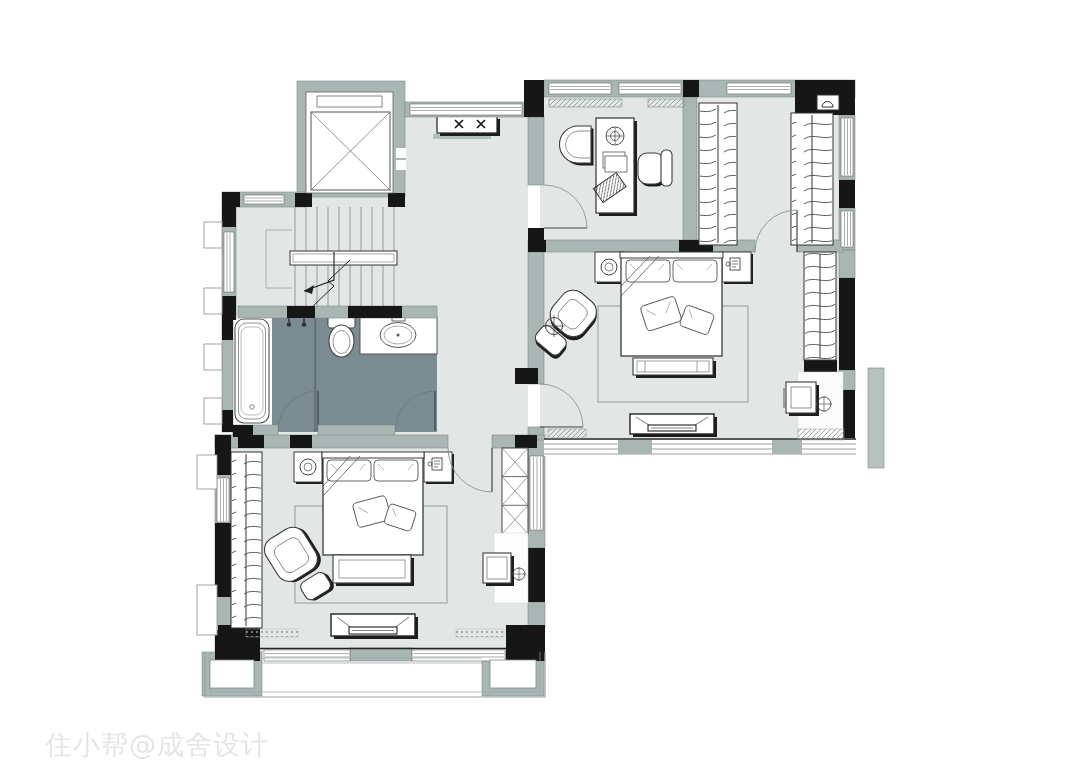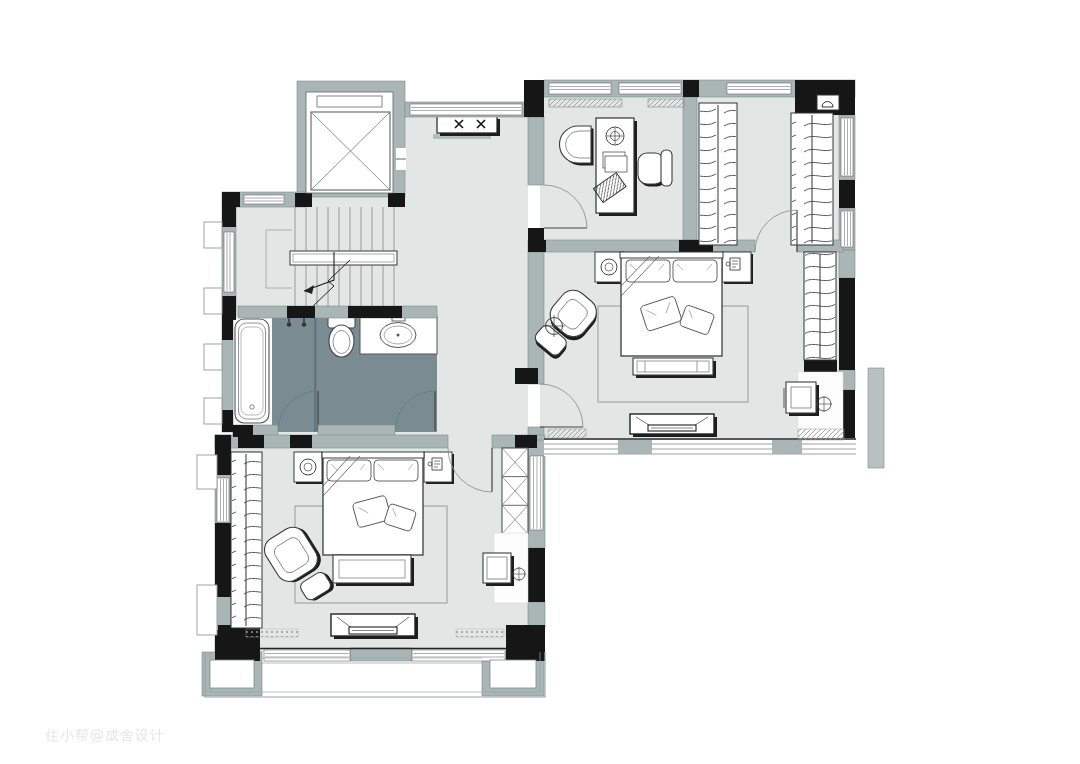--- a/index.html
+++ b/index.html
@@ -1,19 +1,19 @@
 <!DOCTYPE html>
 <html><head>
 <meta charset="utf-8">
 <style>
   html,body{margin:0;padding:0;background:#fff;}
   .canvas{position:relative;width:1080px;height:764px;background:#fff;overflow:hidden;
           font-family:"DejaVu Sans",sans-serif;}
   .plan-svg{position:absolute;left:0;top:0;}
-  .watermark{position:absolute;left:45px;top:727px;font-size:14px;letter-spacing:1px;
+  .watermark{position:absolute;left:45px;top:727px;font-size:27px;letter-spacing:1px;
              color:#e7e5e3;user-select:none;}
 </style>
 </head>
 <body>
 
 <div class="canvas">
 <svg class="plan-svg" width="1080" height="764" viewBox="0 0 1080 764">
   <defs>
     <pattern id="hang" width="40" height="13" patternUnits="userSpaceOnUse">
       <path d="M4,9 C14,2 24,12 36,5" fill="none" stroke="#4a4a4a" stroke-width="0.9"></path>

